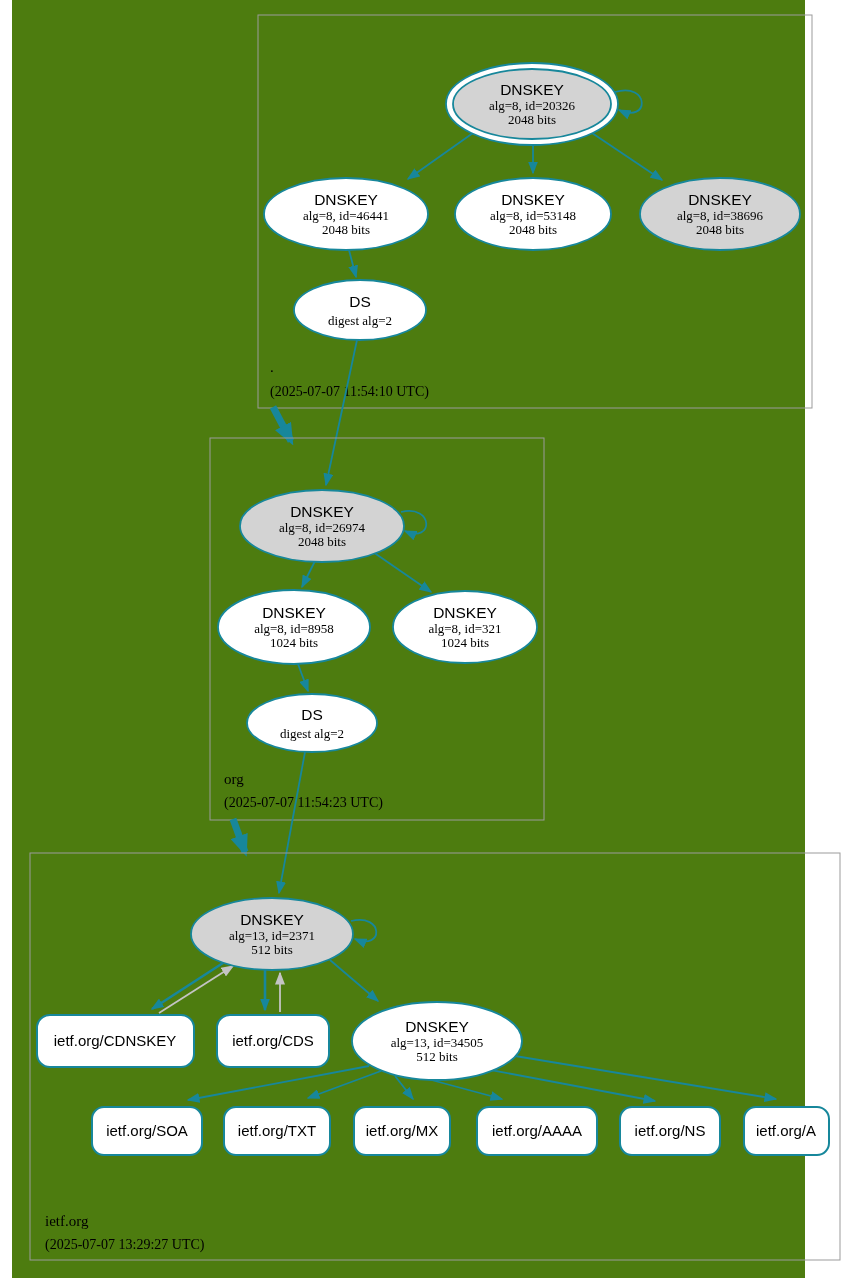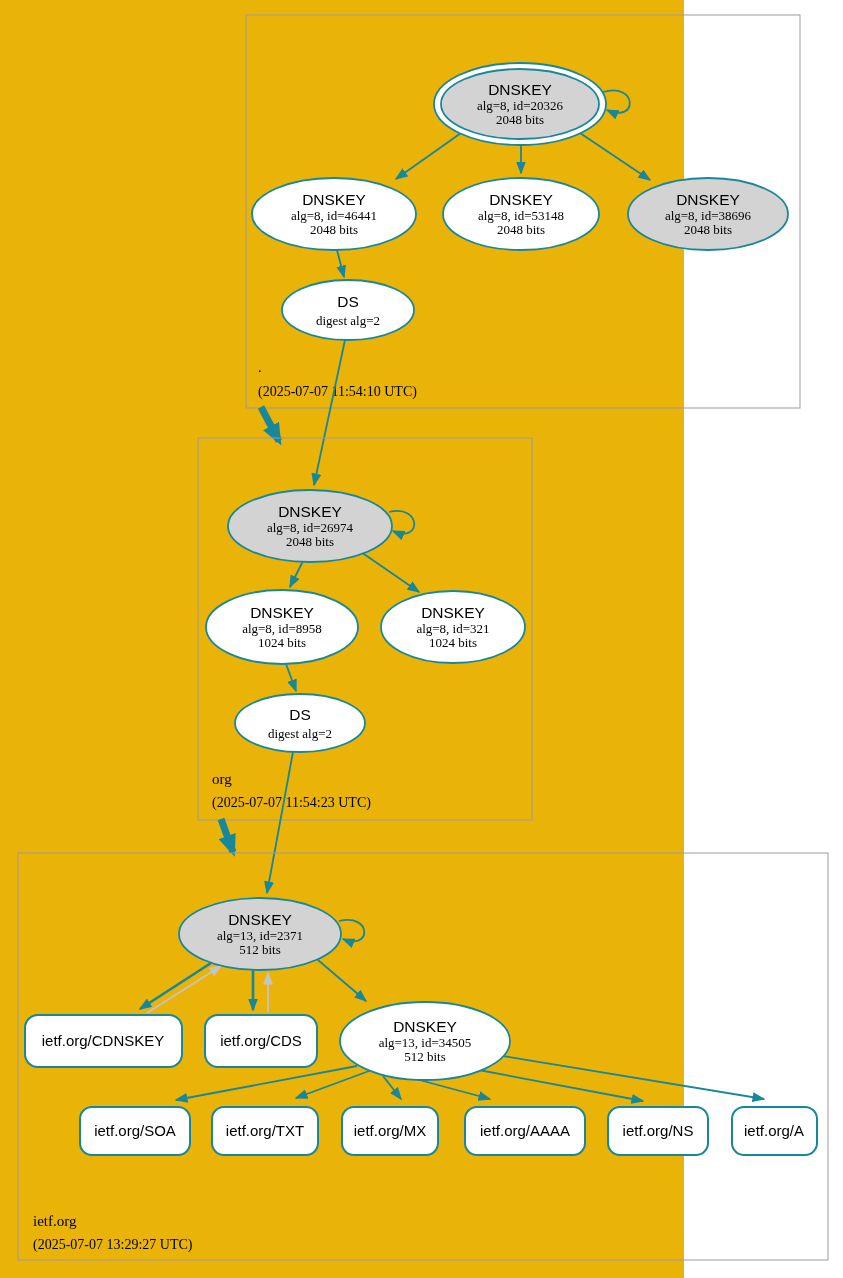--- a/index.html
+++ b/index.html
@@ -1,16 +1,16 @@
 <!DOCTYPE html>
 <html><head>
 <meta charset="utf-8">
 <style>
   html,body{margin:0;padding:0;background:#ffffff;}
-  .page{position:relative;width:684px;height:1278px;background:#eab308;font-family:"Liberation Sans",sans-serif;}
+  .page{position:relative;width:793px;height:1278px;background:#4d7c0f;font-family:"Liberation Sans",sans-serif;margin-left:12px;}
   svg{display:block;}
   .zonebox{fill:none;stroke:#9b9b9b;stroke-width:1;}
   .ell{fill:#ffffff;stroke:#17879b;stroke-width:1.8;}
   .ell.sep{fill:#d3d3d3;}
   .rr{fill:#ffffff;stroke:#17879b;stroke-width:2;}
   .edge{fill:none;stroke:#17879b;stroke-width:1.8;}
   .edge.bold{stroke-width:2.6;}
   .edge.gray{stroke:#c4c4c4;}
   .edge.zone{stroke-width:7;}
   .nt{font-family:"Liberation Sans",sans-serif;font-size:15.5px;fill:#000;text-anchor:middle;}

